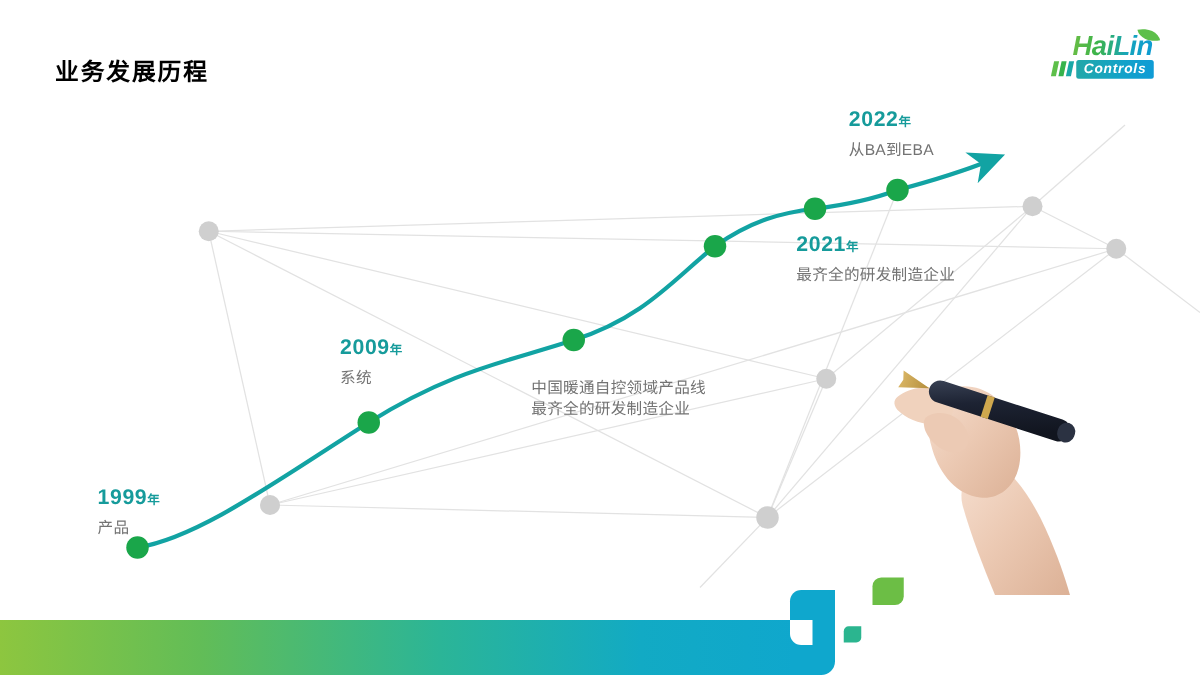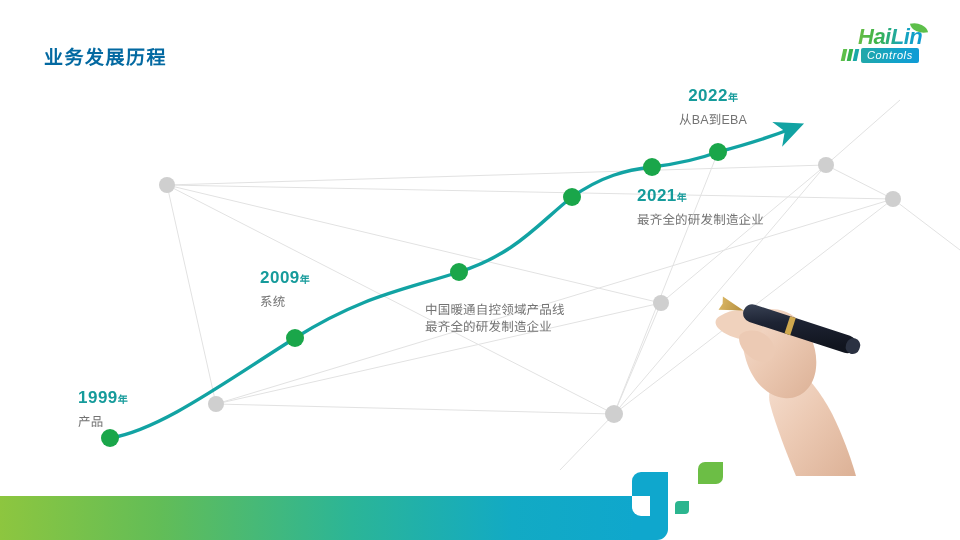--- a/index.html
+++ b/index.html
@@ -20,21 +20,21 @@
   }
 
   
   #slide-title {
     position: absolute;
     left: 44px;
     top: 42px;
     font-size: 19px;
     font-weight: bold;
     letter-spacing: 1.5px;
-    color: #0369a1;
+    color: #000000;
     white-space: nowrap;
   }
 
   
   #logo {
     position: absolute;
     right: 16px;
     top: 24px;
     width: 118px;
     height: 44px;
@@ -78,21 +78,21 @@
     transform: skewX(-12deg);
   }
   #logo .logo-bars i:nth-child(2) { background: #36b34c; }
   #logo .logo-bars i:nth-child(3) { background: #1aa8a7; }
   #logo .logo-sub {
     position: absolute;
     left: 35px;
     top: 24px;
     padding: 1px 6px 2px 6px;
     font-size: 11px;
-    font-weight: normal;
+    font-weight: bold;
     font-style: italic;
     letter-spacing: 0.6px;
     color: #ffffff;
     background: linear-gradient(95deg, #22a8a8 0%, #12a2c9 60%, #0f9bd6 100%);
     border-radius: 2px;
     white-space: nowrap;
   }
 
   
   #net-layer, #curve-layer {
@@ -131,25 +131,25 @@
   .milestone .desc {
     margin-top: 6px;
     font-size: 12.5px;
     line-height: 17px;
     color: #737373;
     letter-spacing: 0.2px;
   }
   .milestone .desc span { display: block; }
 
   .m-1999 { left: 78px;  top: 372px; margin-top: 16px; }
-  .m-2009 { left: 260px; top: 268px; }
+  .m-2009 { left: 272px; top: 268px; }
   .m-2015 { left: 425px; top: 296px; }
   .m-2019 { left: 489px; top: 140px; }
   .m-2021 { left: 637px; top: 186px; }
-  .m-2022 { left: 679px; top: 86px; text-align: center;  }
+  .m-2022 { left: 679px; top: 86px;  }
 
   
   #bottom-bar {
     position: absolute;
     left: 0;
     bottom: 0;
     width: 640px;
     height: 44px;
     background: linear-gradient(90deg, #8dc63f 0%, #62bd57 25%, #2bb597 55%, #12aac4 80%, #0fa7cd 100%);
   }

